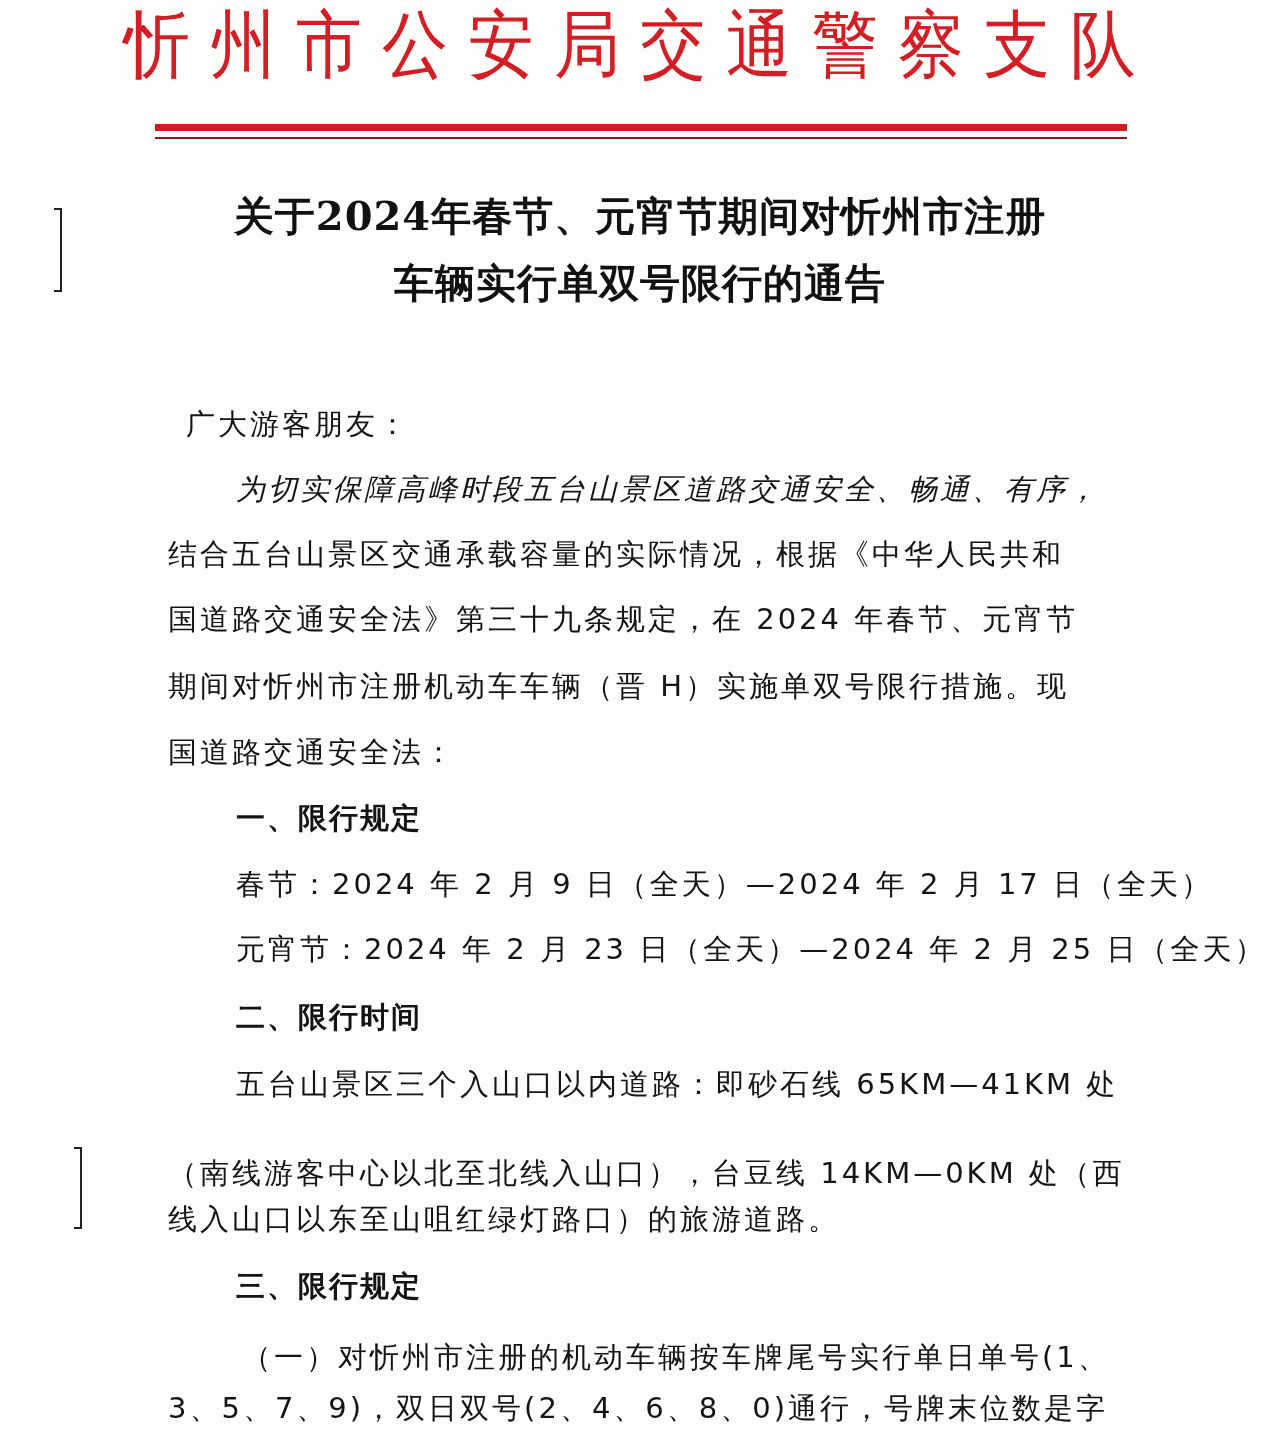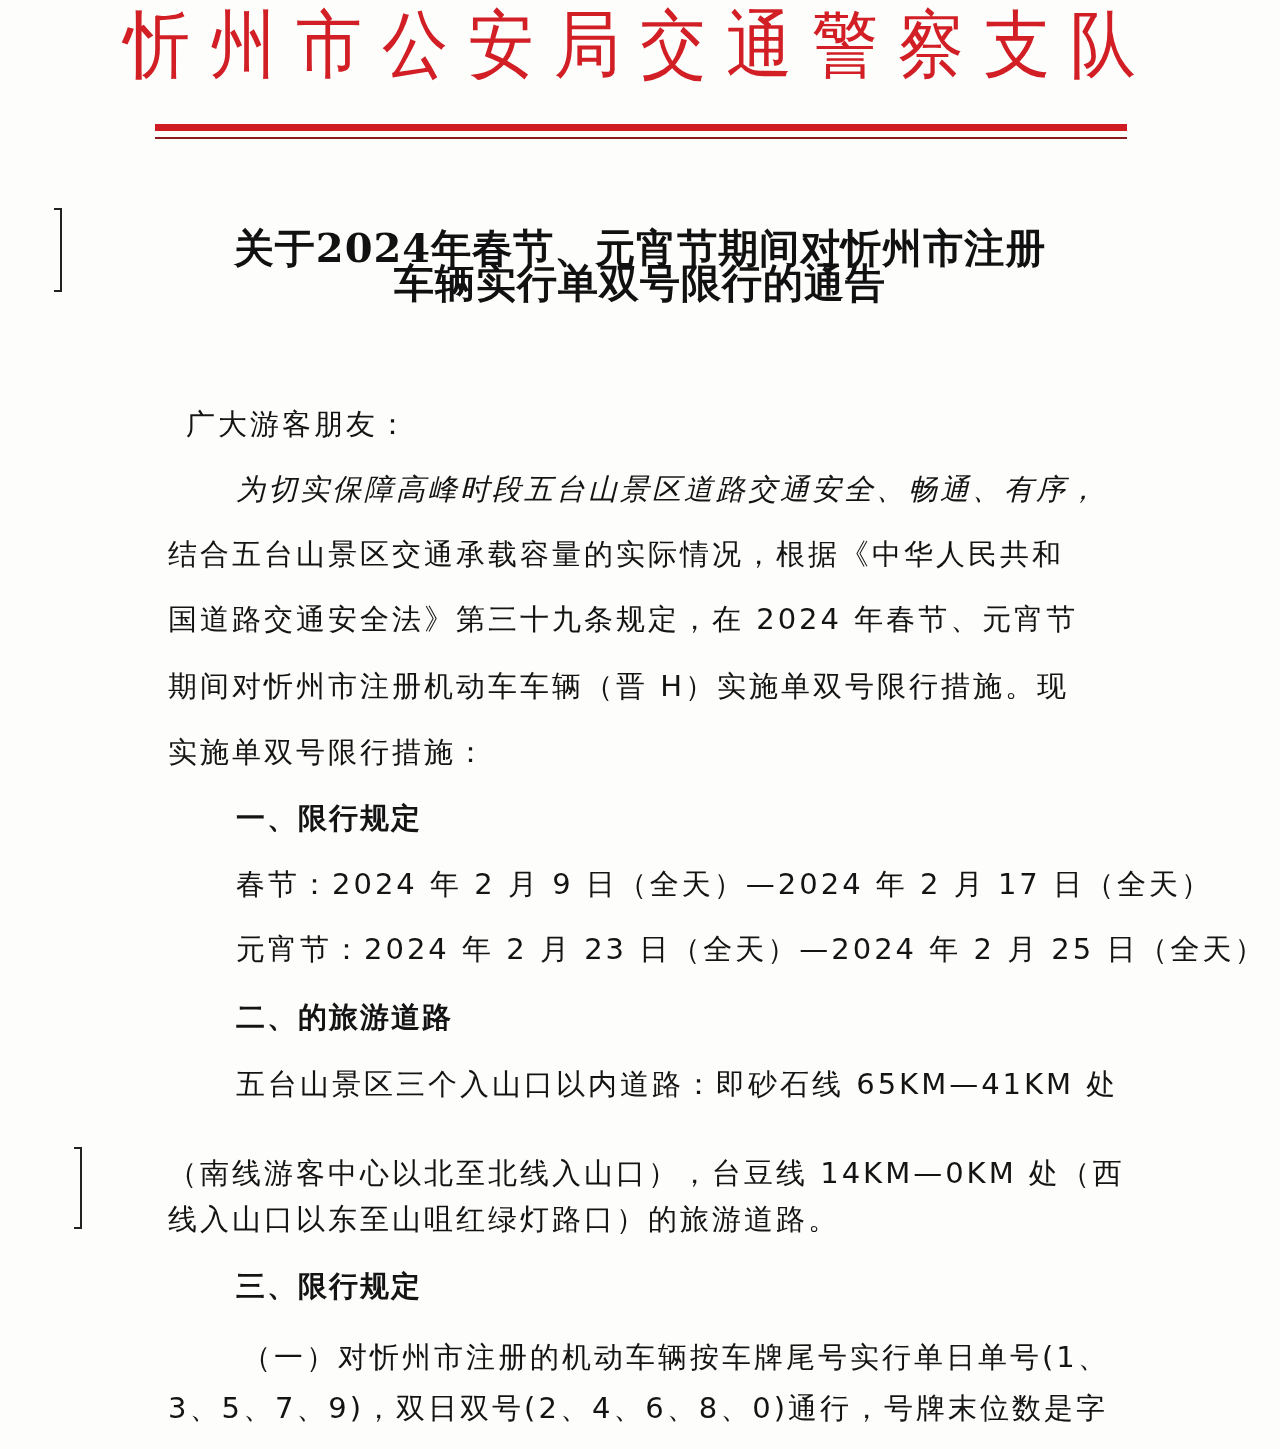--- a/index.html
+++ b/index.html
@@ -29,21 +29,21 @@
     position: absolute; left: 155px; top: 137px; width: 972px; height: 2px;
     background: #8a1a1e;
   }
   .title {
     position: absolute; left: 150px; width: 980px; text-align: center;
     font-family: "DejaVu Serif", "Liberation Serif", serif;
     font-weight: bold; font-size: 40px; color: #111;
     line-height: 1;
     letter-spacing: 1px;
   }
-  .title.l1 { top: 196px; margin-top: 32px; }
+  .title.l1 { top: 196px; }
   .title.l2 { top: 263px; }
   .margin-bracket {
     position: absolute; width: 6px; border-right: 2px solid #222;
     border-top: 2px solid #222; border-bottom: 2px solid #222;
   }
   .line {
     position: absolute; left: 168px; width: 950px;
     font-size: 29px; line-height: 1; white-space: nowrap;
     letter-spacing: 3px;
     color: #141414;
@@ -63,26 +63,26 @@
 
 <div class="margin-bracket" style="left:54px; top:208px; height:80px;"></div>
 <div class="margin-bracket" style="left:74px; top:1147px; height:78px;"></div>
 
 <div class="line" style="top:410px;margin-left:18px;">广大游客朋友：</div>
 
 <div class="line indent" style="top:475px;font-style:italic;">为切实保障高峰时段五台山景区道路交通安全、畅通、有序，</div>
 <div class="line" style="top:540px;">结合五台山景区交通承载容量的实际情况，根据《中华人民共和</div>
 <div class="line" style="top:605px;">国道路交通安全法》第三十九条规定，在 2024 年春节、元宵节</div>
 <div class="line" style="top:672px;">期间对忻州市注册机动车车辆（晋 H）实施单双号限行措施。现</div>
-<div class="line" style="top:738px;">实施单双号限行措施：</div>
+<div class="line" style="top:738px;">国道路交通安全法：</div>
 
 <div class="line indent heading" style="top:804px;">一、限行规定</div>
 <div class="line indent" style="top:870px;">春节：2024 年 2 月 9 日（全天）—2024 年 2 月 17 日（全天）</div>
 <div class="line indent" style="top:935px;">元宵节：2024 年 2 月 23 日（全天）—2024 年 2 月 25 日（全天）</div>
 
-<div class="line indent heading" style="top:1003px;">二、的旅游道路</div>
+<div class="line indent heading" style="top:1003px;">二、限行时间</div>
 <div class="line indent" style="top:1070px;">五台山景区三个入山口以内道路：即砂石线 65KM—41KM 处</div>
 <div class="line" style="top:1159px;">（南线游客中心以北至北线入山口），台豆线 14KM—0KM 处（西</div>
 <div class="line" style="top:1205px;">线入山口以东至山咀红绿灯路口）的旅游道路。</div>
 
 <div class="line indent heading" style="top:1272px;">三、限行规定</div>
 <div class="line indent" style="top:1343px;margin-left:6px;">（一）对忻州市注册的机动车辆按车牌尾号实行单日单号(1、</div>
 <div class="line" style="top:1394px;">3、5、7、9)，双日双号(2、4、6、8、0)通行，号牌末位数是字</div>
 
 </body></html>

